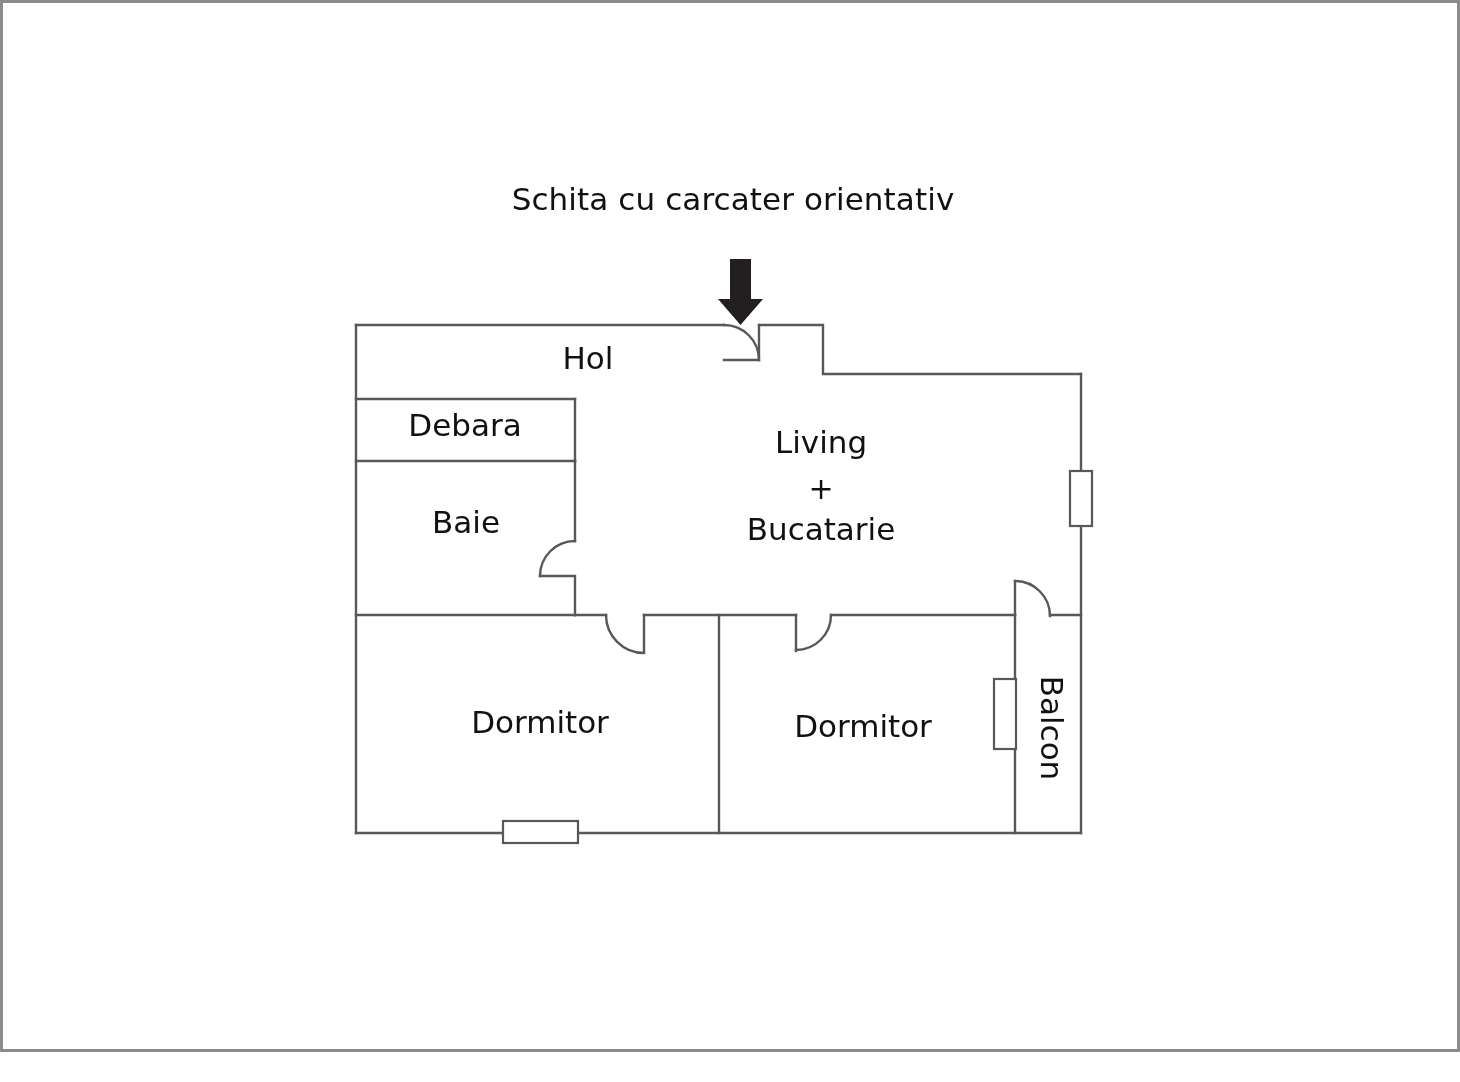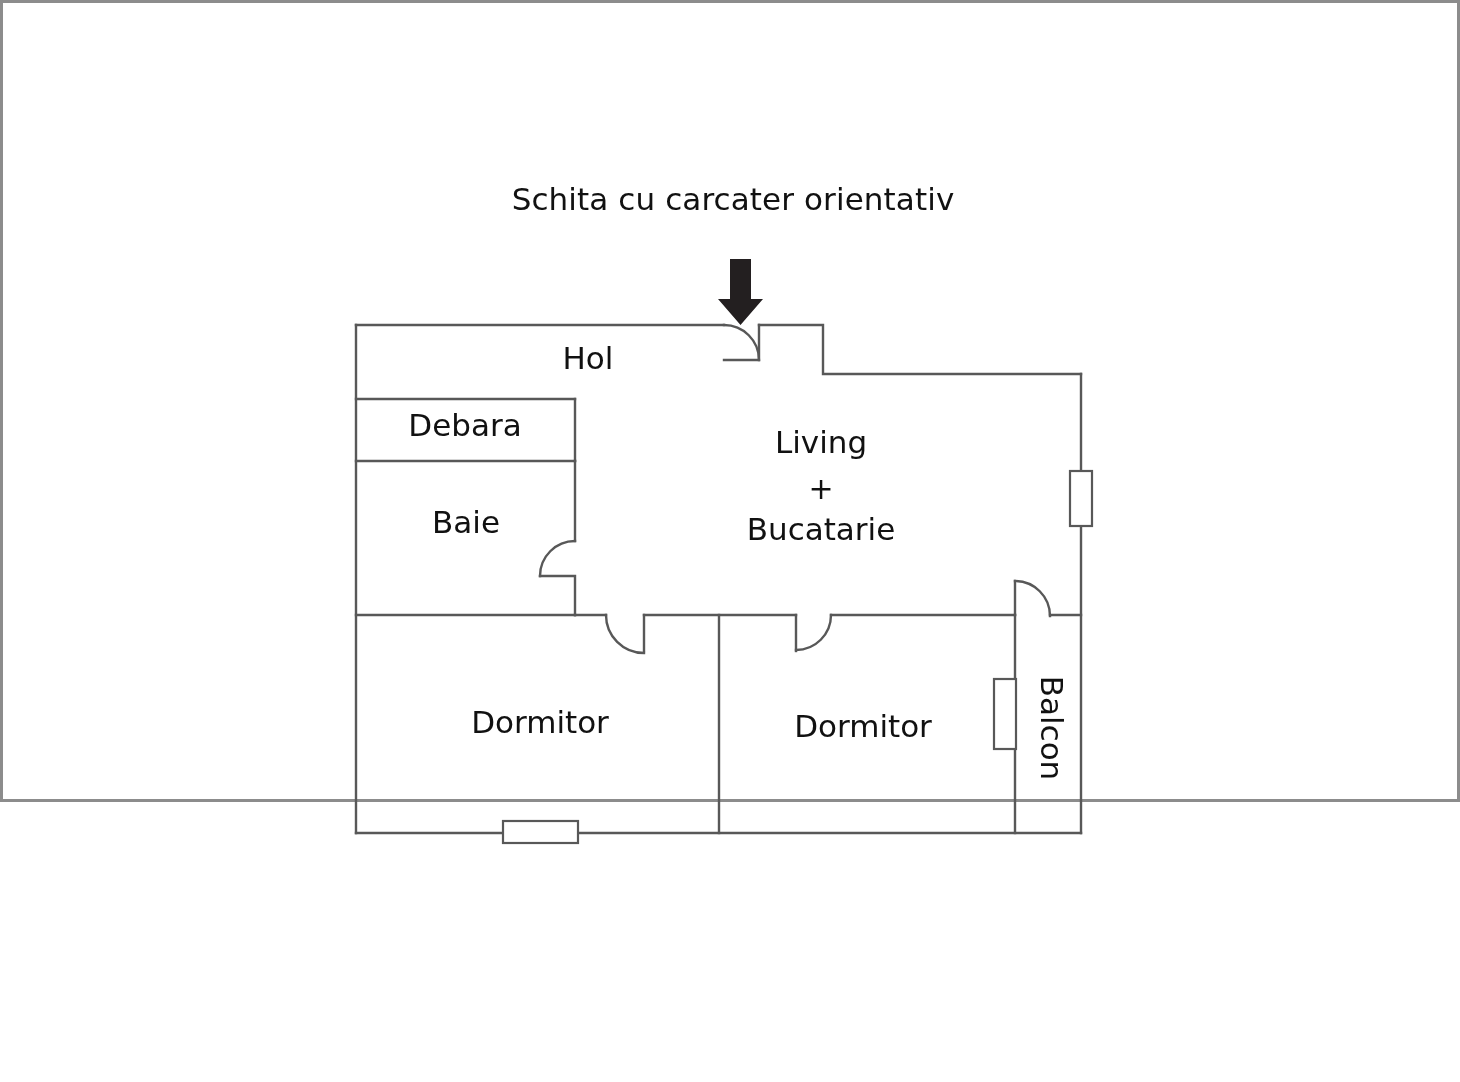--- a/index.html
+++ b/index.html
@@ -11,21 +11,21 @@
     width: 1460px;
     height: 1082px;
     font-family: "DejaVu Sans", "Liberation Sans", sans-serif;
     position: relative;
     overflow: hidden;
   }
   #page {
     position: absolute;
     left: 0; top: 0;
     width: 1460px;
-    height: 802px;
+    height: 1052px;
     background: #ffffff;
     box-sizing: border-box;
     border: 3px solid #8c8c8c;
   }
   #plan-title {
     position: absolute;
     left: 0;
     top: 178px;
     width: 1460px;
     text-align: center;

